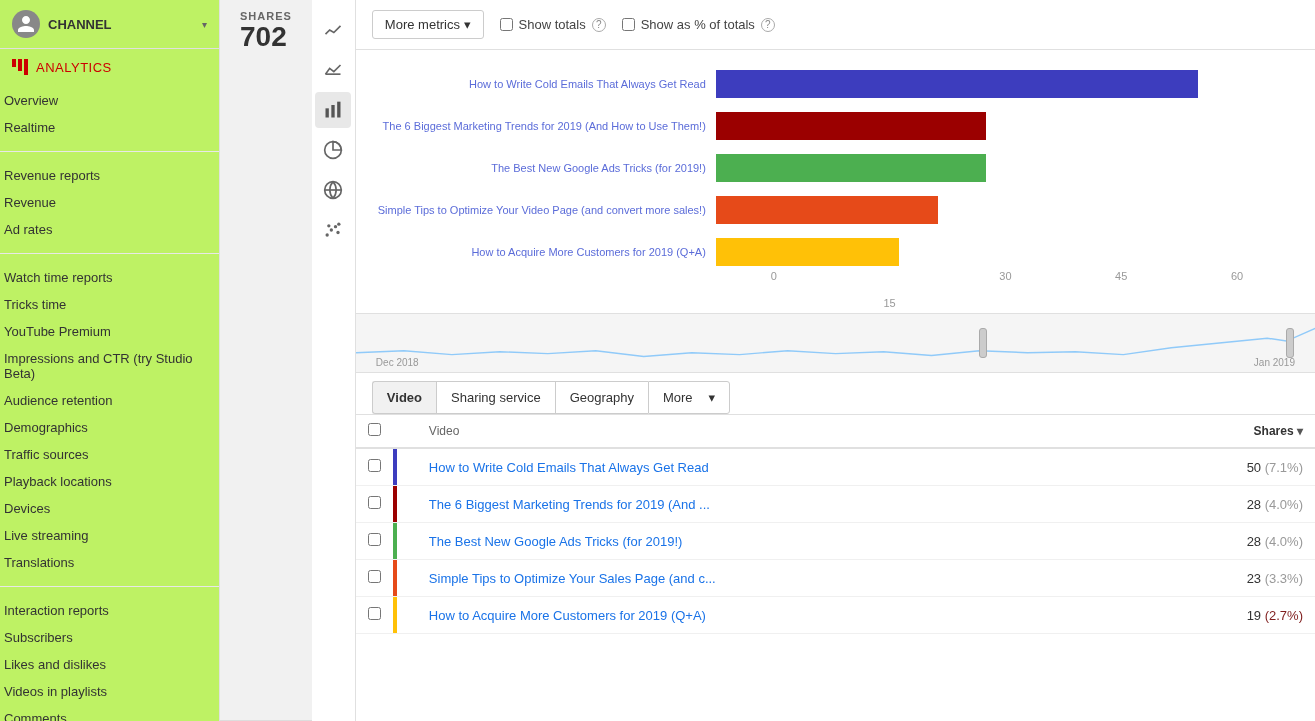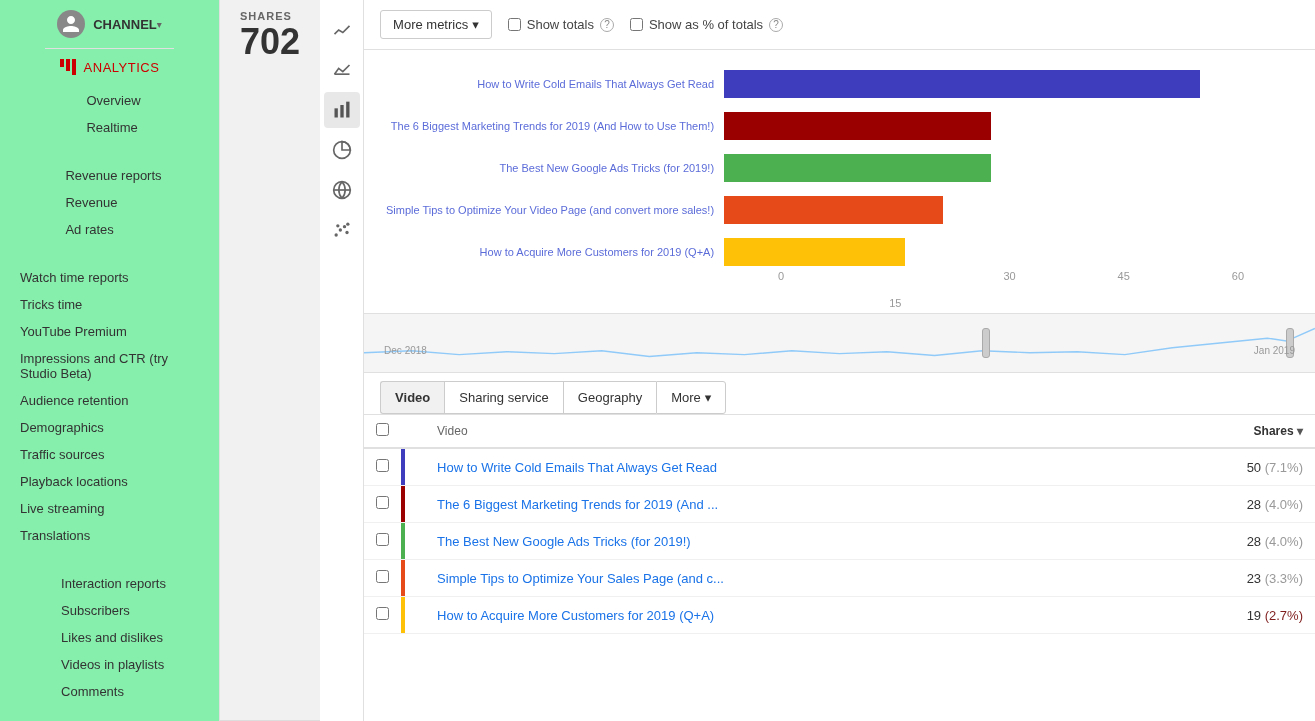--- a/index.html
+++ b/index.html
@@ -2,27 +2,26 @@
 <html><head>
   <meta charset="utf-8">
   <style>
     * { box-sizing: border-box; margin: 0; padding: 0; }
     body { font-family: Arial, sans-serif; font-size: 13px; color: #333; background: #f9f9f9; display: flex; height: 721px; overflow: hidden; }
 
     
     #sidebar {
       width: 220px;
       min-width: 220px;
-      background: #86efac;
+      background: #bef264;
       border-right: 1px solid #e0e0e0;
       display: flex;
       flex-direction: column;
       overflow-y: auto;
       height: 100%;
-      align-items: center;
     }
     .sidebar-header {
       display: flex;
       align-items: center;
       padding: 10px 12px;
       border-bottom: 1px solid #e0e0e0;
       cursor: pointer;
     }
     .sidebar-header .avatar-icon {
       width: 28px; height: 28px; border-radius: 50%; background: #888; display: flex; align-items: center; justify-content: center; color: #fff; font-size: 16px; margin-right: 8px;
@@ -31,21 +30,21 @@
     .sidebar-header .chevron { font-size: 10px; color: #666; }
 
     .sidebar-analytics-label {
       display: flex; align-items: center; padding: 10px 12px 6px 12px; font-size: 13px; font-weight: normal; color: #c00; letter-spacing: 0.5px;
     }
     .analytics-bars { display: flex; gap: 2px; margin-right: 8px; }
     .analytics-bars span { display: inline-block; background: #c00; width: 4px; }
 
     .sidebar-section { padding: 6px 0; }
     .sidebar-item {
-      padding: 6px 12px 6px 20px;
+      padding: 6px 12px 6px 4px;
       font-size: 13px;
       color: #333;
       cursor: pointer;
       display: block;
     }
     .sidebar-divider { border: none; border-top: 1px solid #e8e8e8; margin: 4px 0; }
 
     
     #main {
       flex: 1;
@@ -54,21 +53,21 @@
       overflow: hidden;
     }
 
     
     .top-stats {
       background: #f1f1f1;
       padding: 10px 20px 12px 20px;
       border-bottom: 1px solid #ddd;
     }
     .shares-label { font-size: 11px; color: #666; letter-spacing: 1px; font-weight: bold; }
-    .shares-value { font-size: 36px; font-weight: bold; color: #333; line-height: 1.1; }
+    .shares-value { font-size: 28px; font-weight: bold; color: #333; line-height: 1.1; }
 
     
     .chart-area-wrapper {
       display: flex;
       flex: 1;
       overflow: hidden;
     }
 
     
     .icon-rail {
@@ -166,21 +165,21 @@
       display: flex;
       align-items: center;
       overflow: hidden;
     }
     .mini-timeline-labels {
       display: flex;
       justify-content: space-between;
       padding: 0 20px;
       width: 100%;
       position: absolute;
-      bottom: 16px;
+      bottom: 4px;
       font-size: 10px;
       color: #999;
     }
     .timeline-svg {
       position: absolute;
       top: 0; left: 0; width: 100%; height: 100%;
     }
     .timeline-handle {
       position: absolute;
       top: 50%;
@@ -205,21 +204,21 @@
       padding: 8px 14px;
       font-size: 13px;
       border: 1px solid #ccc;
       background: #fff;
       cursor: pointer;
       color: #333;
       border-right: none;
     }
     .tab-btn:first-child { border-radius: 3px 0 0 3px; }
     .tab-btn.active { background: #f1f1f1; font-weight: bold; }
-    .tab-btn:last-child { border-right: 1px solid #ccc; border-radius: 0 3px 3px 0; display: flex; align-items: center; gap: 4px; }
+    .tab-btn:last-child { border-right: 1px solid #ccc; border-radius: 0 3px 3px 0; display: flex; align-items: center; gap: 16px; }
 
     
     .data-table {
       width: 100%;
       border-collapse: collapse;
       font-size: 13px;
     }
     .data-table th {
       text-align: left;
       font-weight: normal;
@@ -295,20 +294,21 @@
 
   <div class="sidebar-section">
     <div class="sidebar-item">Watch time reports</div>
     <div class="sidebar-item">Tricks time</div>
     <div class="sidebar-item">YouTube Premium</div>
     <div class="sidebar-item">Impressions and CTR (try Studio Beta)</div>
     <div class="sidebar-item">Audience retention</div>
     <div class="sidebar-item">Demographics</div>
     <div class="sidebar-item">Traffic sources</div>
     <div class="sidebar-item">Playback locations</div>
+    <div class="sidebar-item">Devices</div>
     <div class="sidebar-item">Live streaming</div>
     <div class="sidebar-item">Translations</div>
   </div>
 
   <hr class="sidebar-divider">
 
   <div class="sidebar-section">
     <div class="sidebar-item">Interaction reports</div>
     <div class="sidebar-item">Subscribers</div>
     <div class="sidebar-item">Likes and dislikes</div>

